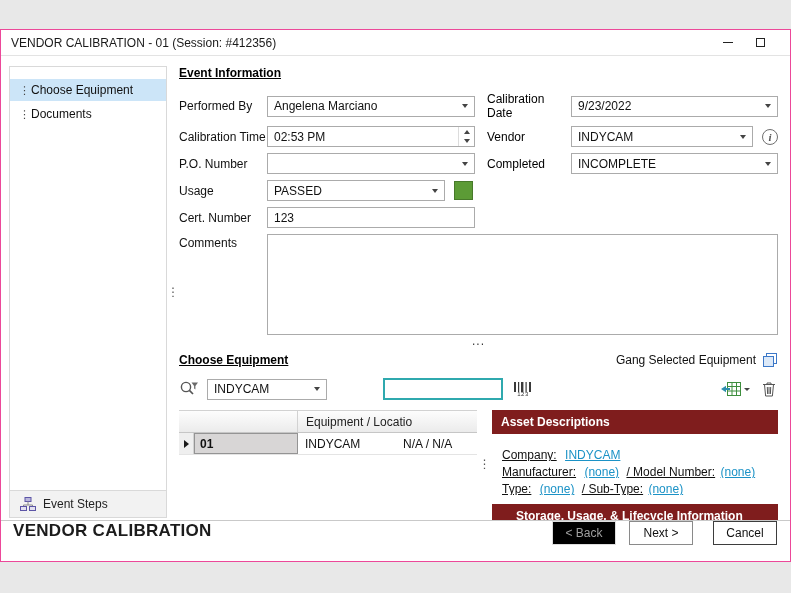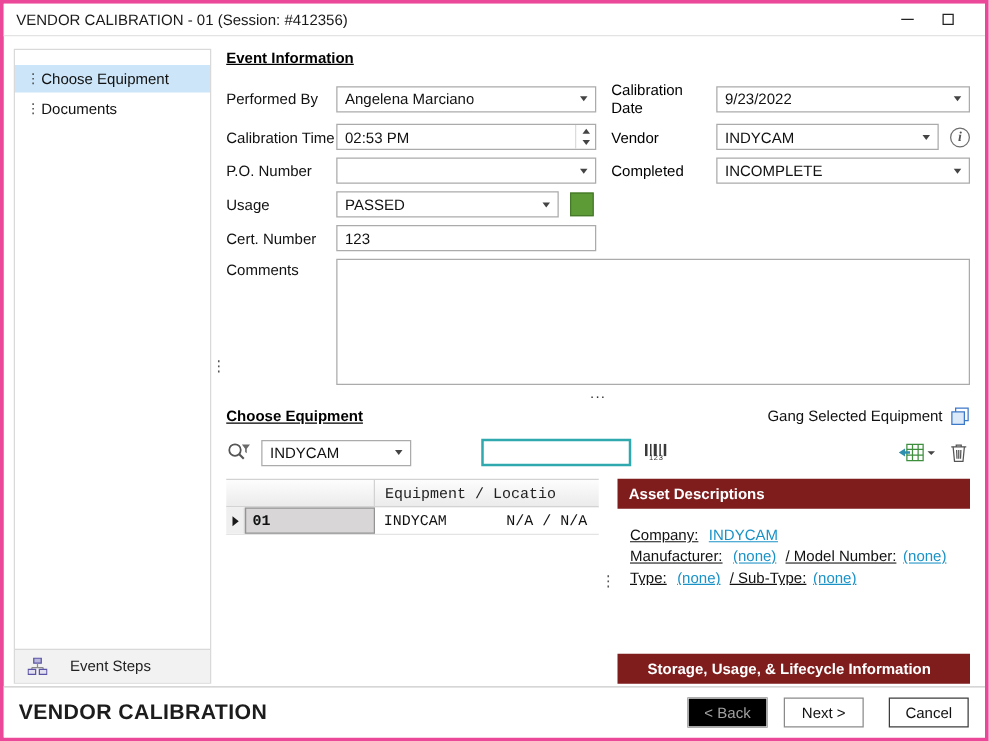--- a/index.html
+++ b/index.html
@@ -1,24 +1,25 @@
 <!DOCTYPE html>
 <html><head>
 <meta charset="utf-8">
 <style>
   * { box-sizing: border-box; margin: 0; padding: 0; }
   html,body { background:#e8e8e8; }
   body { font-family: "Liberation Sans", sans-serif; }
 
   .window {
-    width: 791px; height: 593px;
+    width: 791px; height: 533px;
     background:#fff;
-    border:3px solid #ec4899;
+    border:1px solid #ec4899;
     display:flex; flex-direction:column;
     position:relative;
+    margin-top:29px;
   }
 
   
   .titlebar {
     height:26px; flex:0 0 26px;
     display:flex; align-items:center;
     padding-left:10px;
     border-bottom:1px solid #e3e3e3;
     background:#fff;
   }
@@ -40,21 +41,21 @@
   .nav { padding-top:12px; }
   .nav-item {
     height:22px; display:flex; align-items:center; gap:7px;
     padding-left:9px; font-size:12px; color:#111; cursor:pointer;
     margin-bottom:2px;
   }
   .nav-item.selected { background:#CCE5F8; }
   .grip { color:#444; font-size:11px; line-height:1; width:5px; }
   .event-steps {
     height:27px; border-top:1px solid #d9d9d9; background:#f2f2f2;
-    display:flex; align-items:center; gap:18px; padding-left:10px;
+    display:flex; align-items:center; gap:7px; padding-left:10px;
     font-size:12px; color:#222; cursor:pointer;
   }
 
   .v-split { width:12px; flex:0 0 12px; display:flex; align-items:center; justify-content:center; color:#555; font-size:12px; cursor:col-resize; }
 
   .main { flex:1; display:flex; flex-direction:column; min-width:0; padding-right:4px; }
 
   .section-title { font-size:12px; font-weight:bold; text-decoration:underline; color:#000; }
   .ei-title { margin-bottom:12px; }
 
@@ -121,21 +122,21 @@
     font-family:"Liberation Sans", sans-serif;
   }
   .barcode { margin-left:10px; display:flex; flex-direction:column; align-items:center; cursor:pointer; }
   .barcode-digits { font-size:6px; color:#333; line-height:1; margin-top:-1px; letter-spacing:0.5px; }
   .tb-spacer { flex:1; }
   .tb-right { display:flex; align-items:center; gap:12px; margin-right:2px; }
   .mini-dd { width:0;height:0;border-left:3px solid transparent;border-right:3px solid transparent;border-top:3.5px solid #444; margin-left:2px; }
 
   .equip-body { flex:1; display:flex; margin-top:9px; min-height:0; }
 
-  .grid { width:298px; flex:0 0 298px; display:flex; flex-direction:column; font-size:12px;font-family:Liberation Mono, monospace; }
+  .grid { width:298px; flex:0 0 298px; display:flex; flex-direction:column; font-size:12px; }
   .grid-head {
     display:flex; height:23px; flex:0 0 23px;
     background:linear-gradient(#fdfdfd,#ebebeb);
     border-top:1px solid #d2d2d2; border-bottom:1px solid #c6c6c6;
   }
   .corner { width:119px; flex:0 0 119px; border-right:1px solid #d2d2d2; }
   .hcell { flex:1; display:flex; align-items:center; padding-left:8px; color:#222; cursor:pointer; overflow:hidden; white-space:nowrap; }
   .grid-row { display:flex; height:22px; flex:0 0 22px; border-bottom:1px solid #e4e4e4; cursor:pointer; background:#fff; }
   .ind { width:15px; flex:0 0 15px; background:#efefef; border-right:1px solid #d2d2d2; display:flex; align-items:center; justify-content:center; }
   .tri-right { width:0;height:0;border-top:4px solid transparent;border-bottom:4px solid transparent;border-left:5px solid #1a1a1a; display:block; }
@@ -154,21 +155,21 @@
   .asset-body { flex:1; padding:15px 10px 4px 10px; font-size:12px; color:#111; line-height:1.0; }
   .arow { margin-bottom:5px; white-space:nowrap; overflow:hidden; }
   .alabel { margin-right:5px;text-decoration:underline; }
   .asep { margin:0 2px 0 4px; }
   .alink { color:#1B92C6; text-decoration:underline; cursor:pointer; }
   .storage-h { margin-top:auto; cursor:pointer;padding-left:24px; }
 
   
   .footer {
     flex:0 0 41px; border-top:1px solid #c9c9c9;
-    display:flex; align-items:center; justify-content:space-between;
+    display:flex; align-items:flex-start; justify-content:space-between;
     padding:0 13px 0 12px; background:#fff;
   }
   .footer-title { font-size:17px; font-weight:bold; color:#1c1c1c; letter-spacing:0.3px; }
   .btns { display:flex; align-items:center; gap:13px; }
   .btn {
     height:24px; min-width:64px; font-size:12px; font-family:"Liberation Sans", sans-serif;
     background:#fff; border:1px solid #8a8a8a; cursor:pointer; padding:0 12px; color:#111;
   }
   .btn.back { background:#000000; border-color:#dedede; color:#a0a0a0; cursor:default; }
   .btn.cancel { border-color:#3d3d3d; margin-left:7px; }

